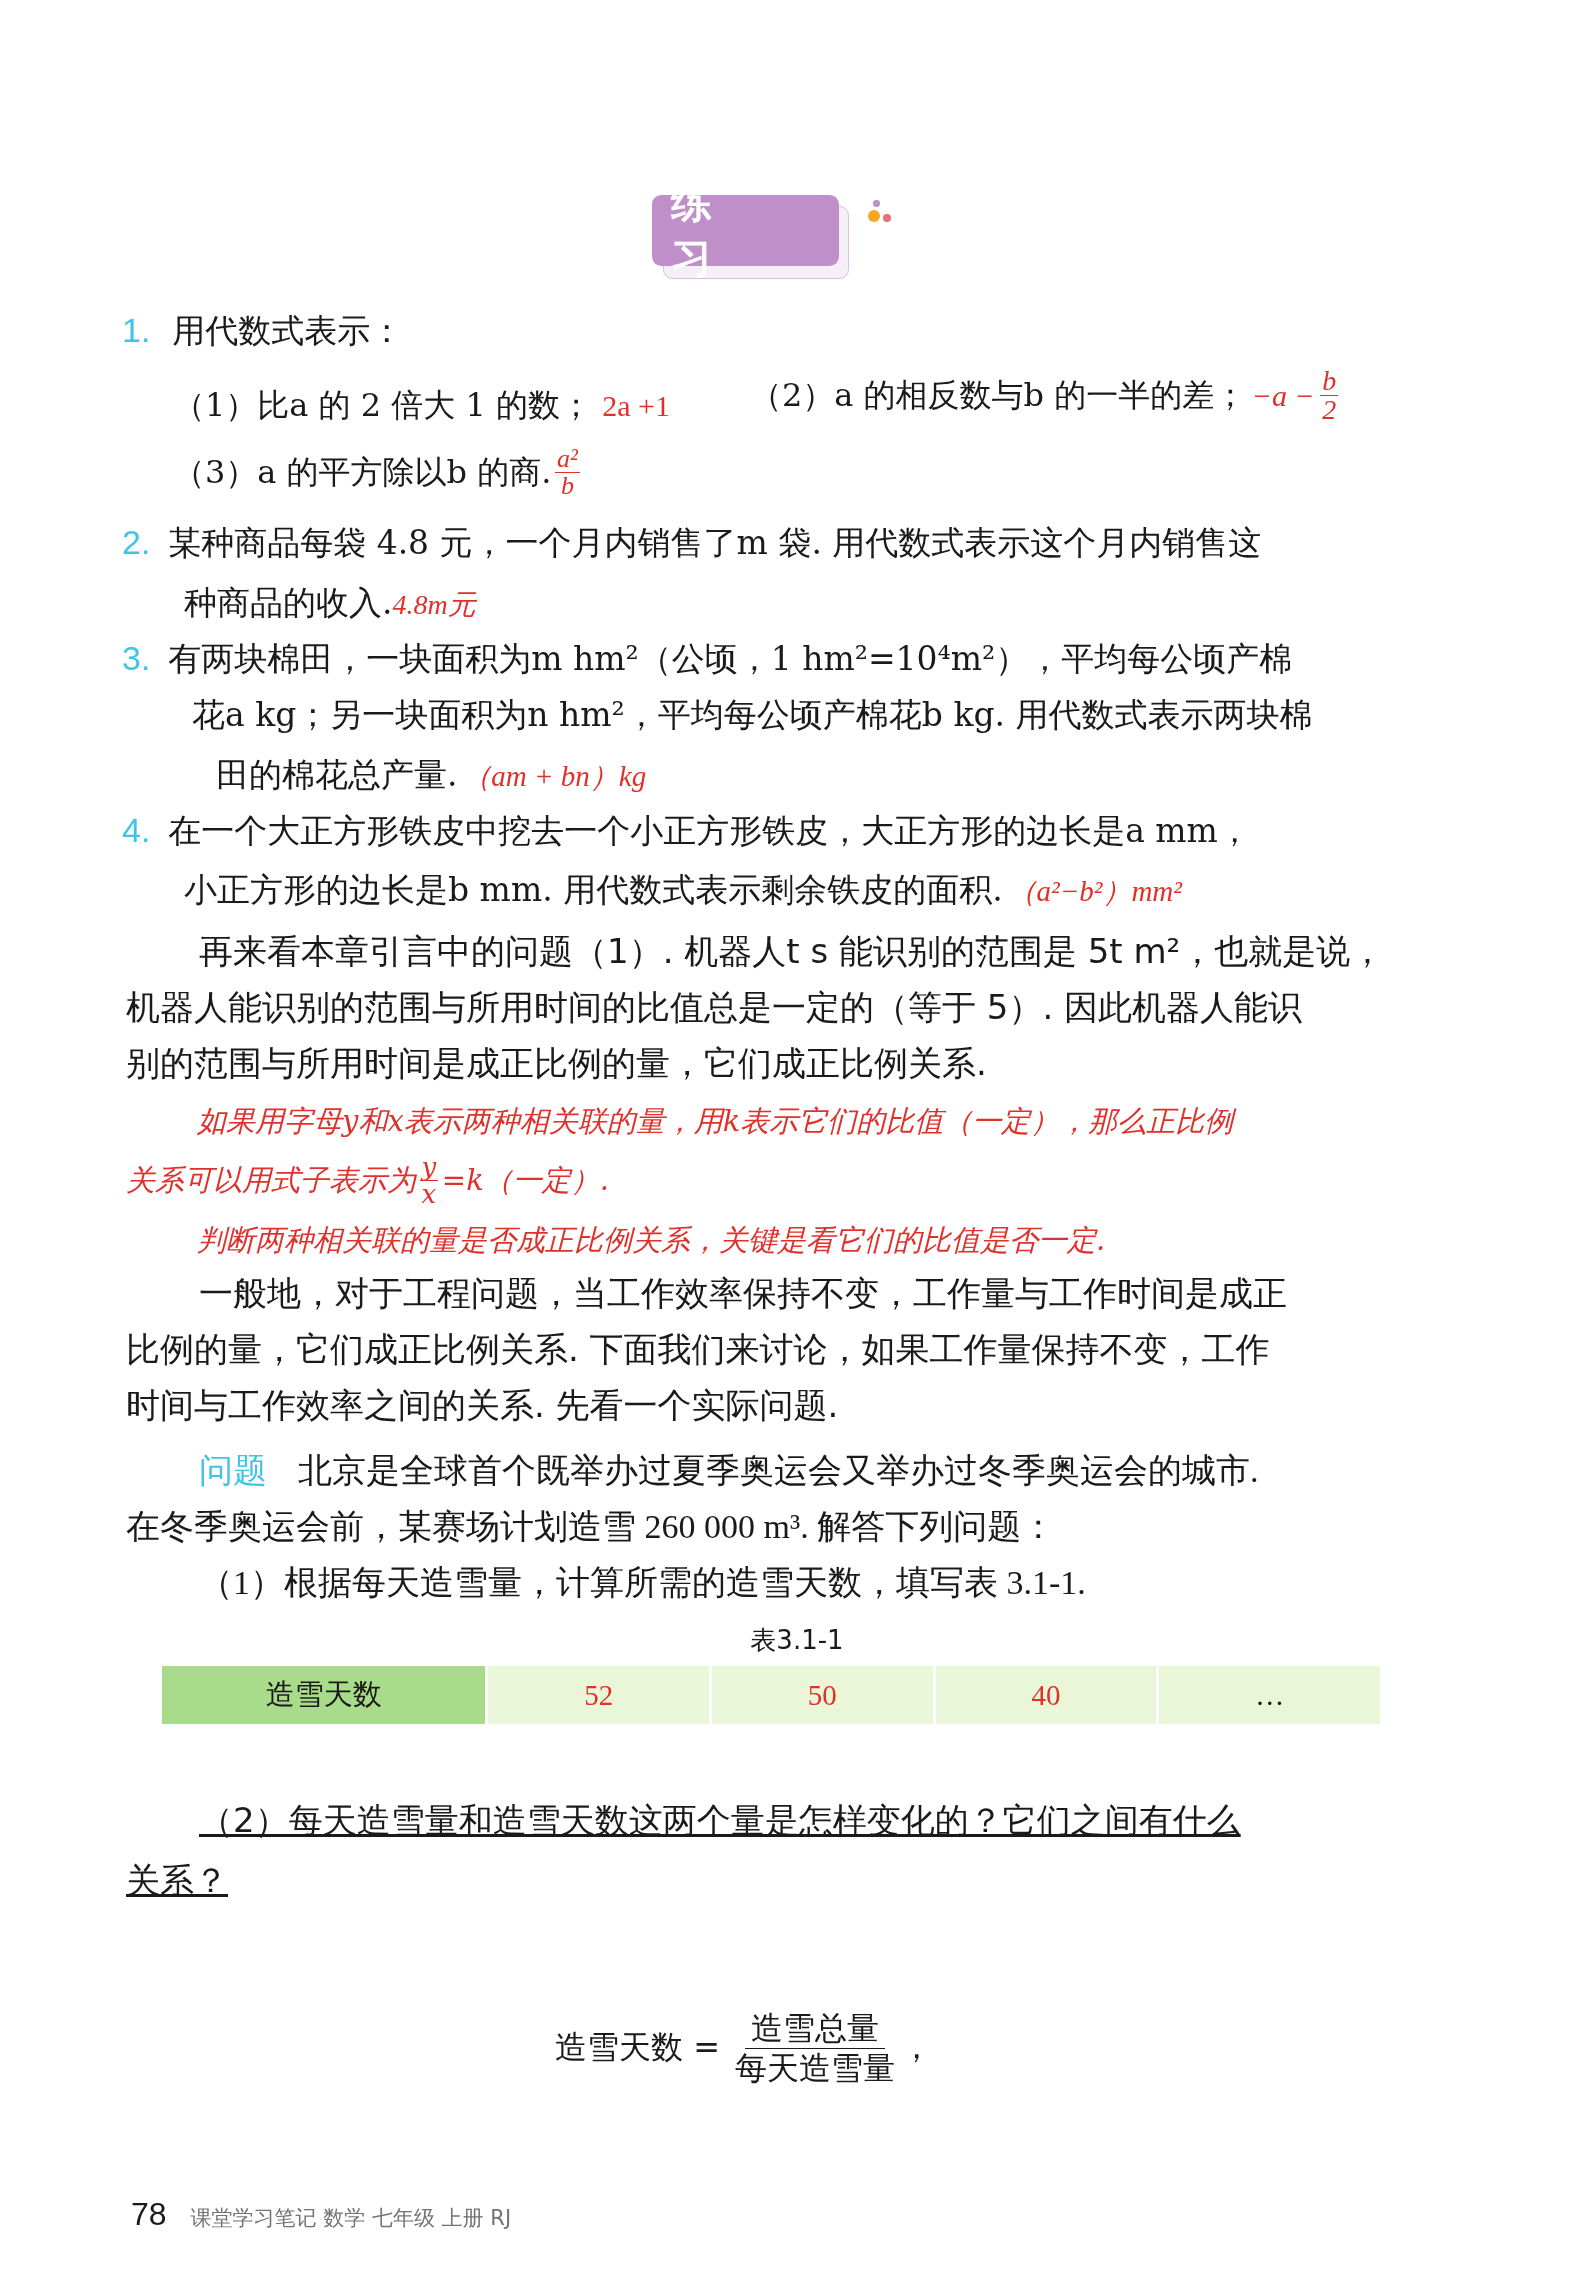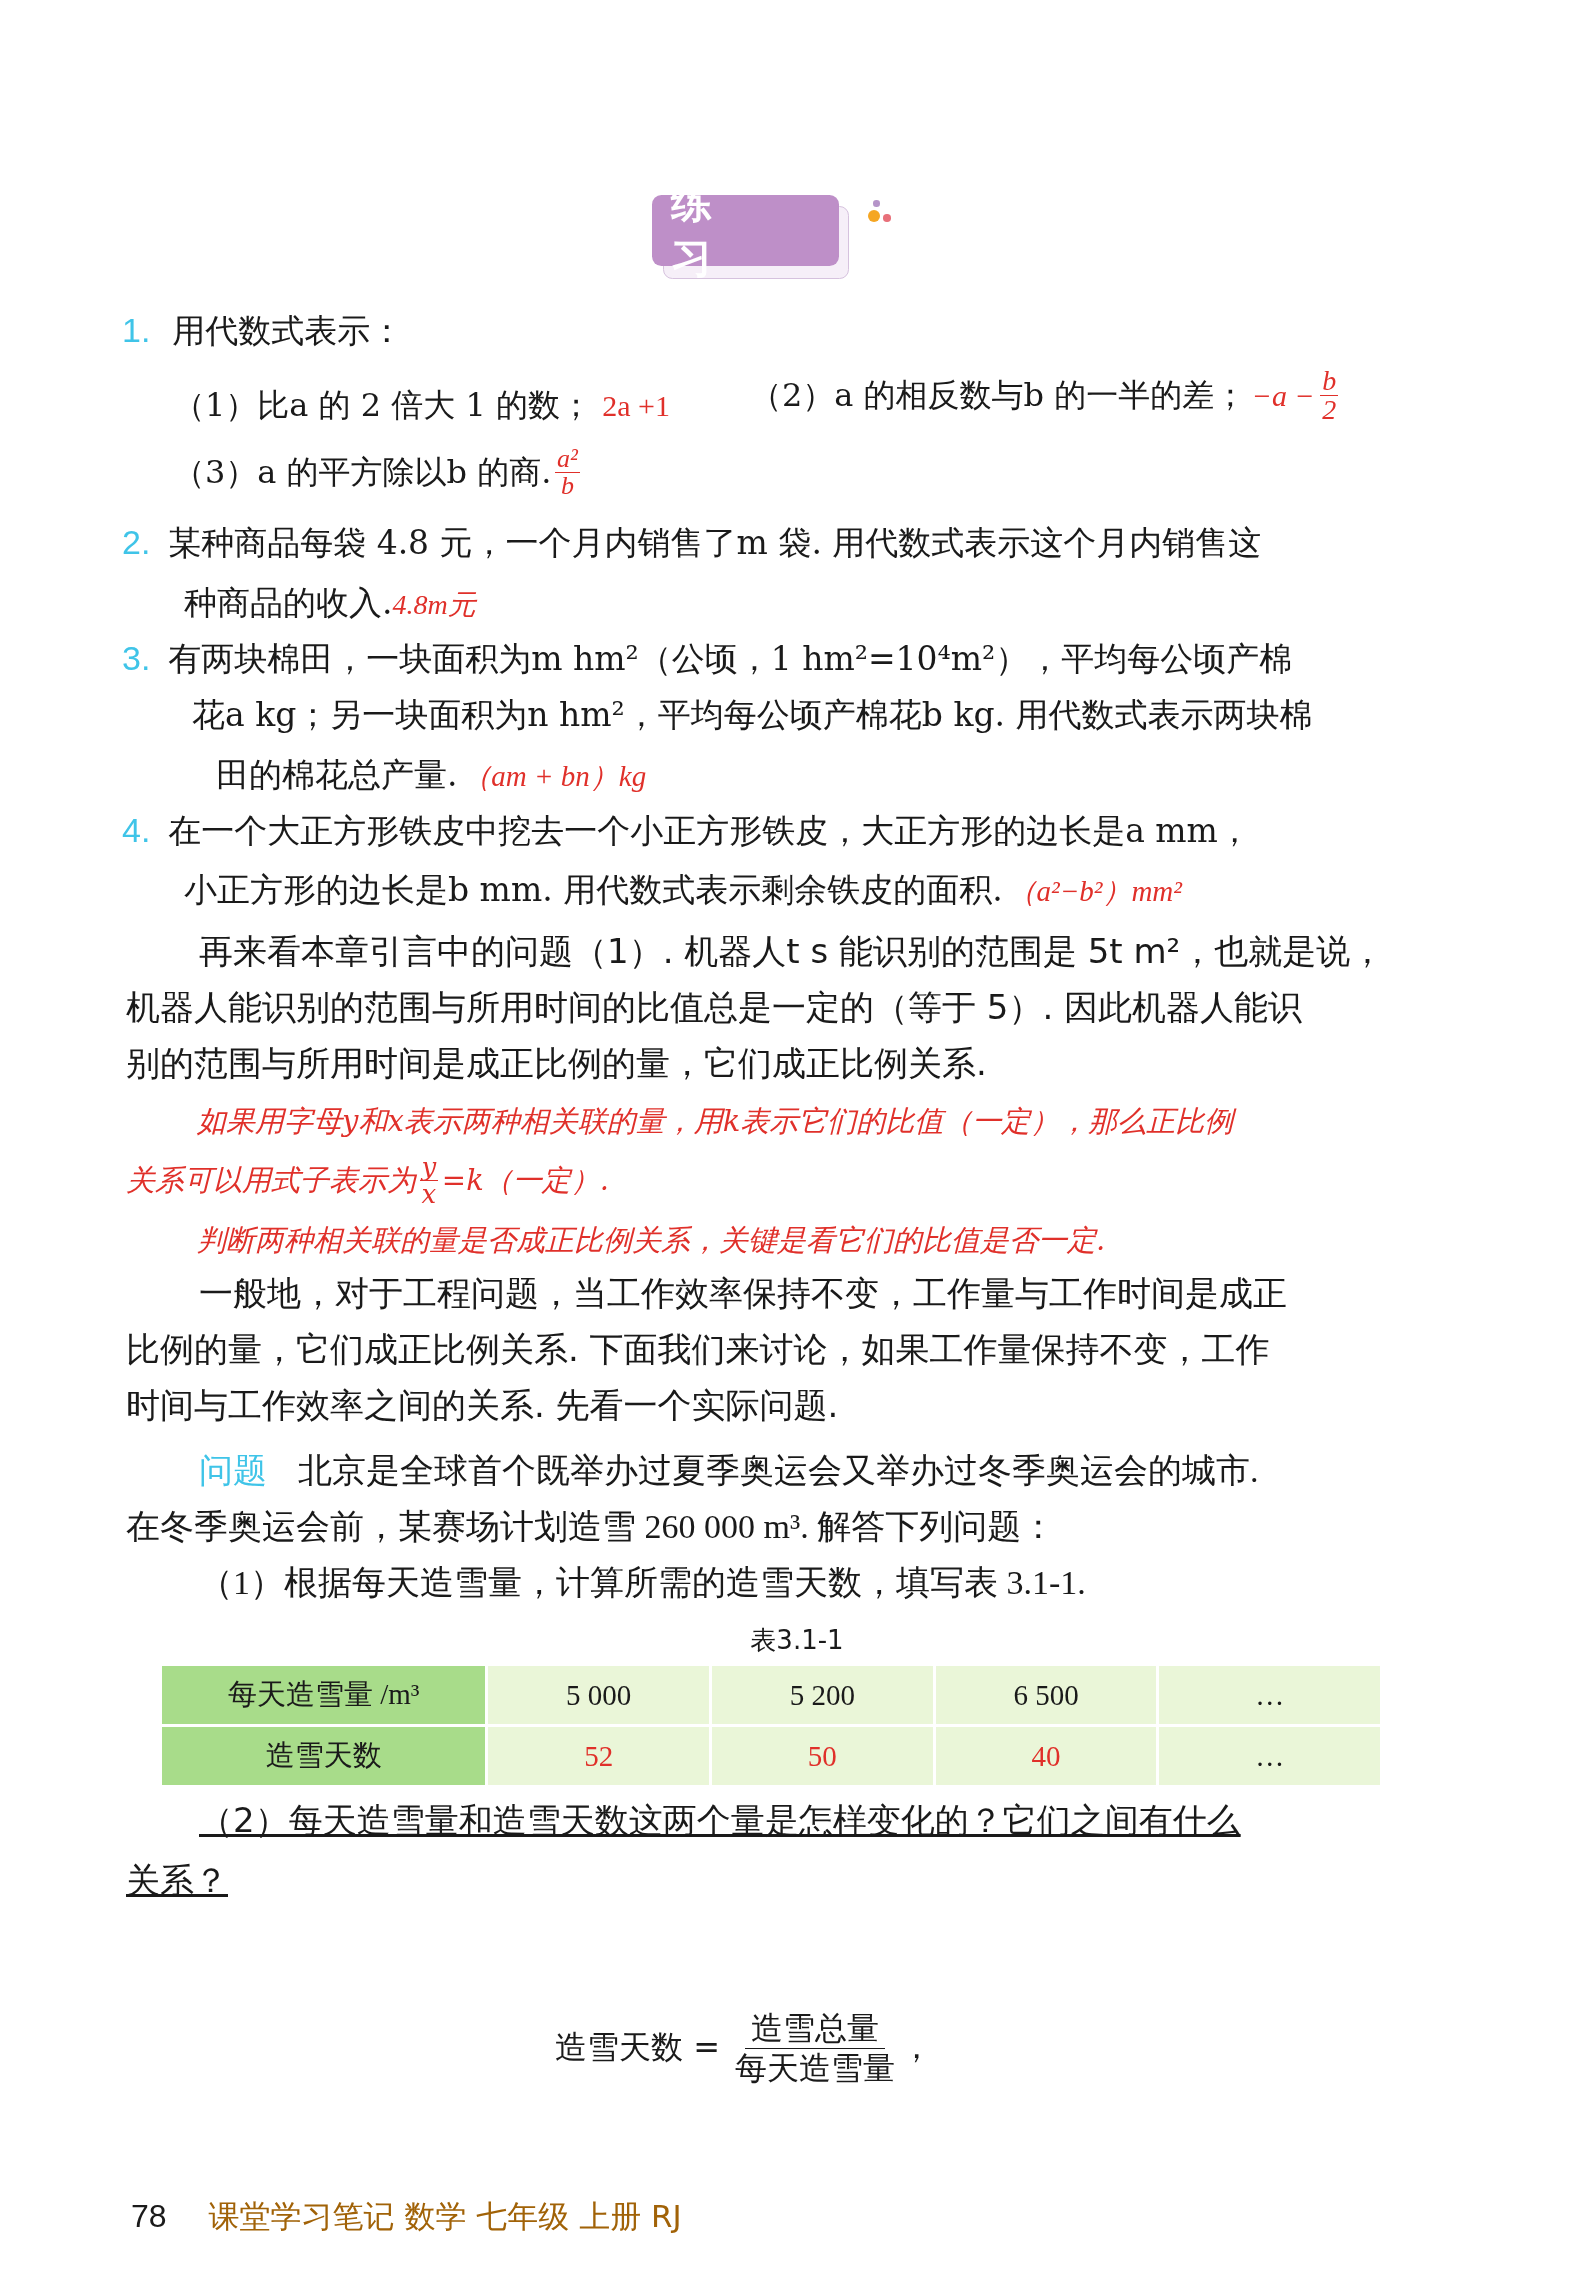--- a/index.html
+++ b/index.html
@@ -122,27 +122,20 @@
     <span class="cyan">问题</span>
     <span style="margin-left:22.5px;">北京是全球首个既举办过夏季奥运会又举办过冬季奥运会的城市.</span>
   </div>
   <div>在冬季奥运会前，某赛场计划造雪 260 000 m³. 解答下列问题：</div>
   <div style="padding-left:73px;">（1）根据每天造雪量，计算所需的造雪天数，填写表 3.1-1.</div>
 </div>
 
 <div class="abs" style="left:0;width:1594px;top:1623px;text-align:center;font-family:'DejaVu Sans',sans-serif;font-size:26px;">表3.1-1</div>
 <table class="abs tbl">
   <tbody>
-      <tr>
-    <td class="hdr"><span>每天造雪量 /m³</span></td>
-    <td class="cell">5 000</td>
-    <td class="cell">5 200</td>
-    <td class="cell">6 500</td>
-    <td class="cell">…</td>
-  </tr>
   <tr>
     <td class="hdr"><span>造雪天数</span></td>
     <td class="cell red">52</td>
     <td class="cell red">50</td>
     <td class="cell red">40</td>
     <td class="cell">…</td>
   </tr>
 </tbody>
   </table>
 
@@ -155,15 +148,15 @@
   <span>造雪天数 =</span>
   <span class="frac" style="margin-left:9.4px;">
     <span class="top" style="padding:0 5.6px 3.7px;">造雪总量</span>
     <span class="bot" style="padding:3.7px 5.6px 0;">每天造雪量</span>
   </span>
   <span>，</span>
 </div>
 
 <div class="abs" style="left:131px;top:2196px;white-space:nowrap;display:flex;align-items:baseline;">
   <span style="font-family:'Liberation Sans',sans-serif;font-size:32px;">78</span>
-  <span style="font-family:'DejaVu Sans',sans-serif;font-size:31px;margin-left:42px;color:#a16207;">课堂学习笔记  数学  七年级  上册  RJ</span>
+  <span style="font-family:'DejaVu Sans',sans-serif;font-size:21px;margin-left:24px;color:#737373;">课堂学习笔记  数学  七年级  上册  RJ</span>
 </div>
 
 
 </body></html>

